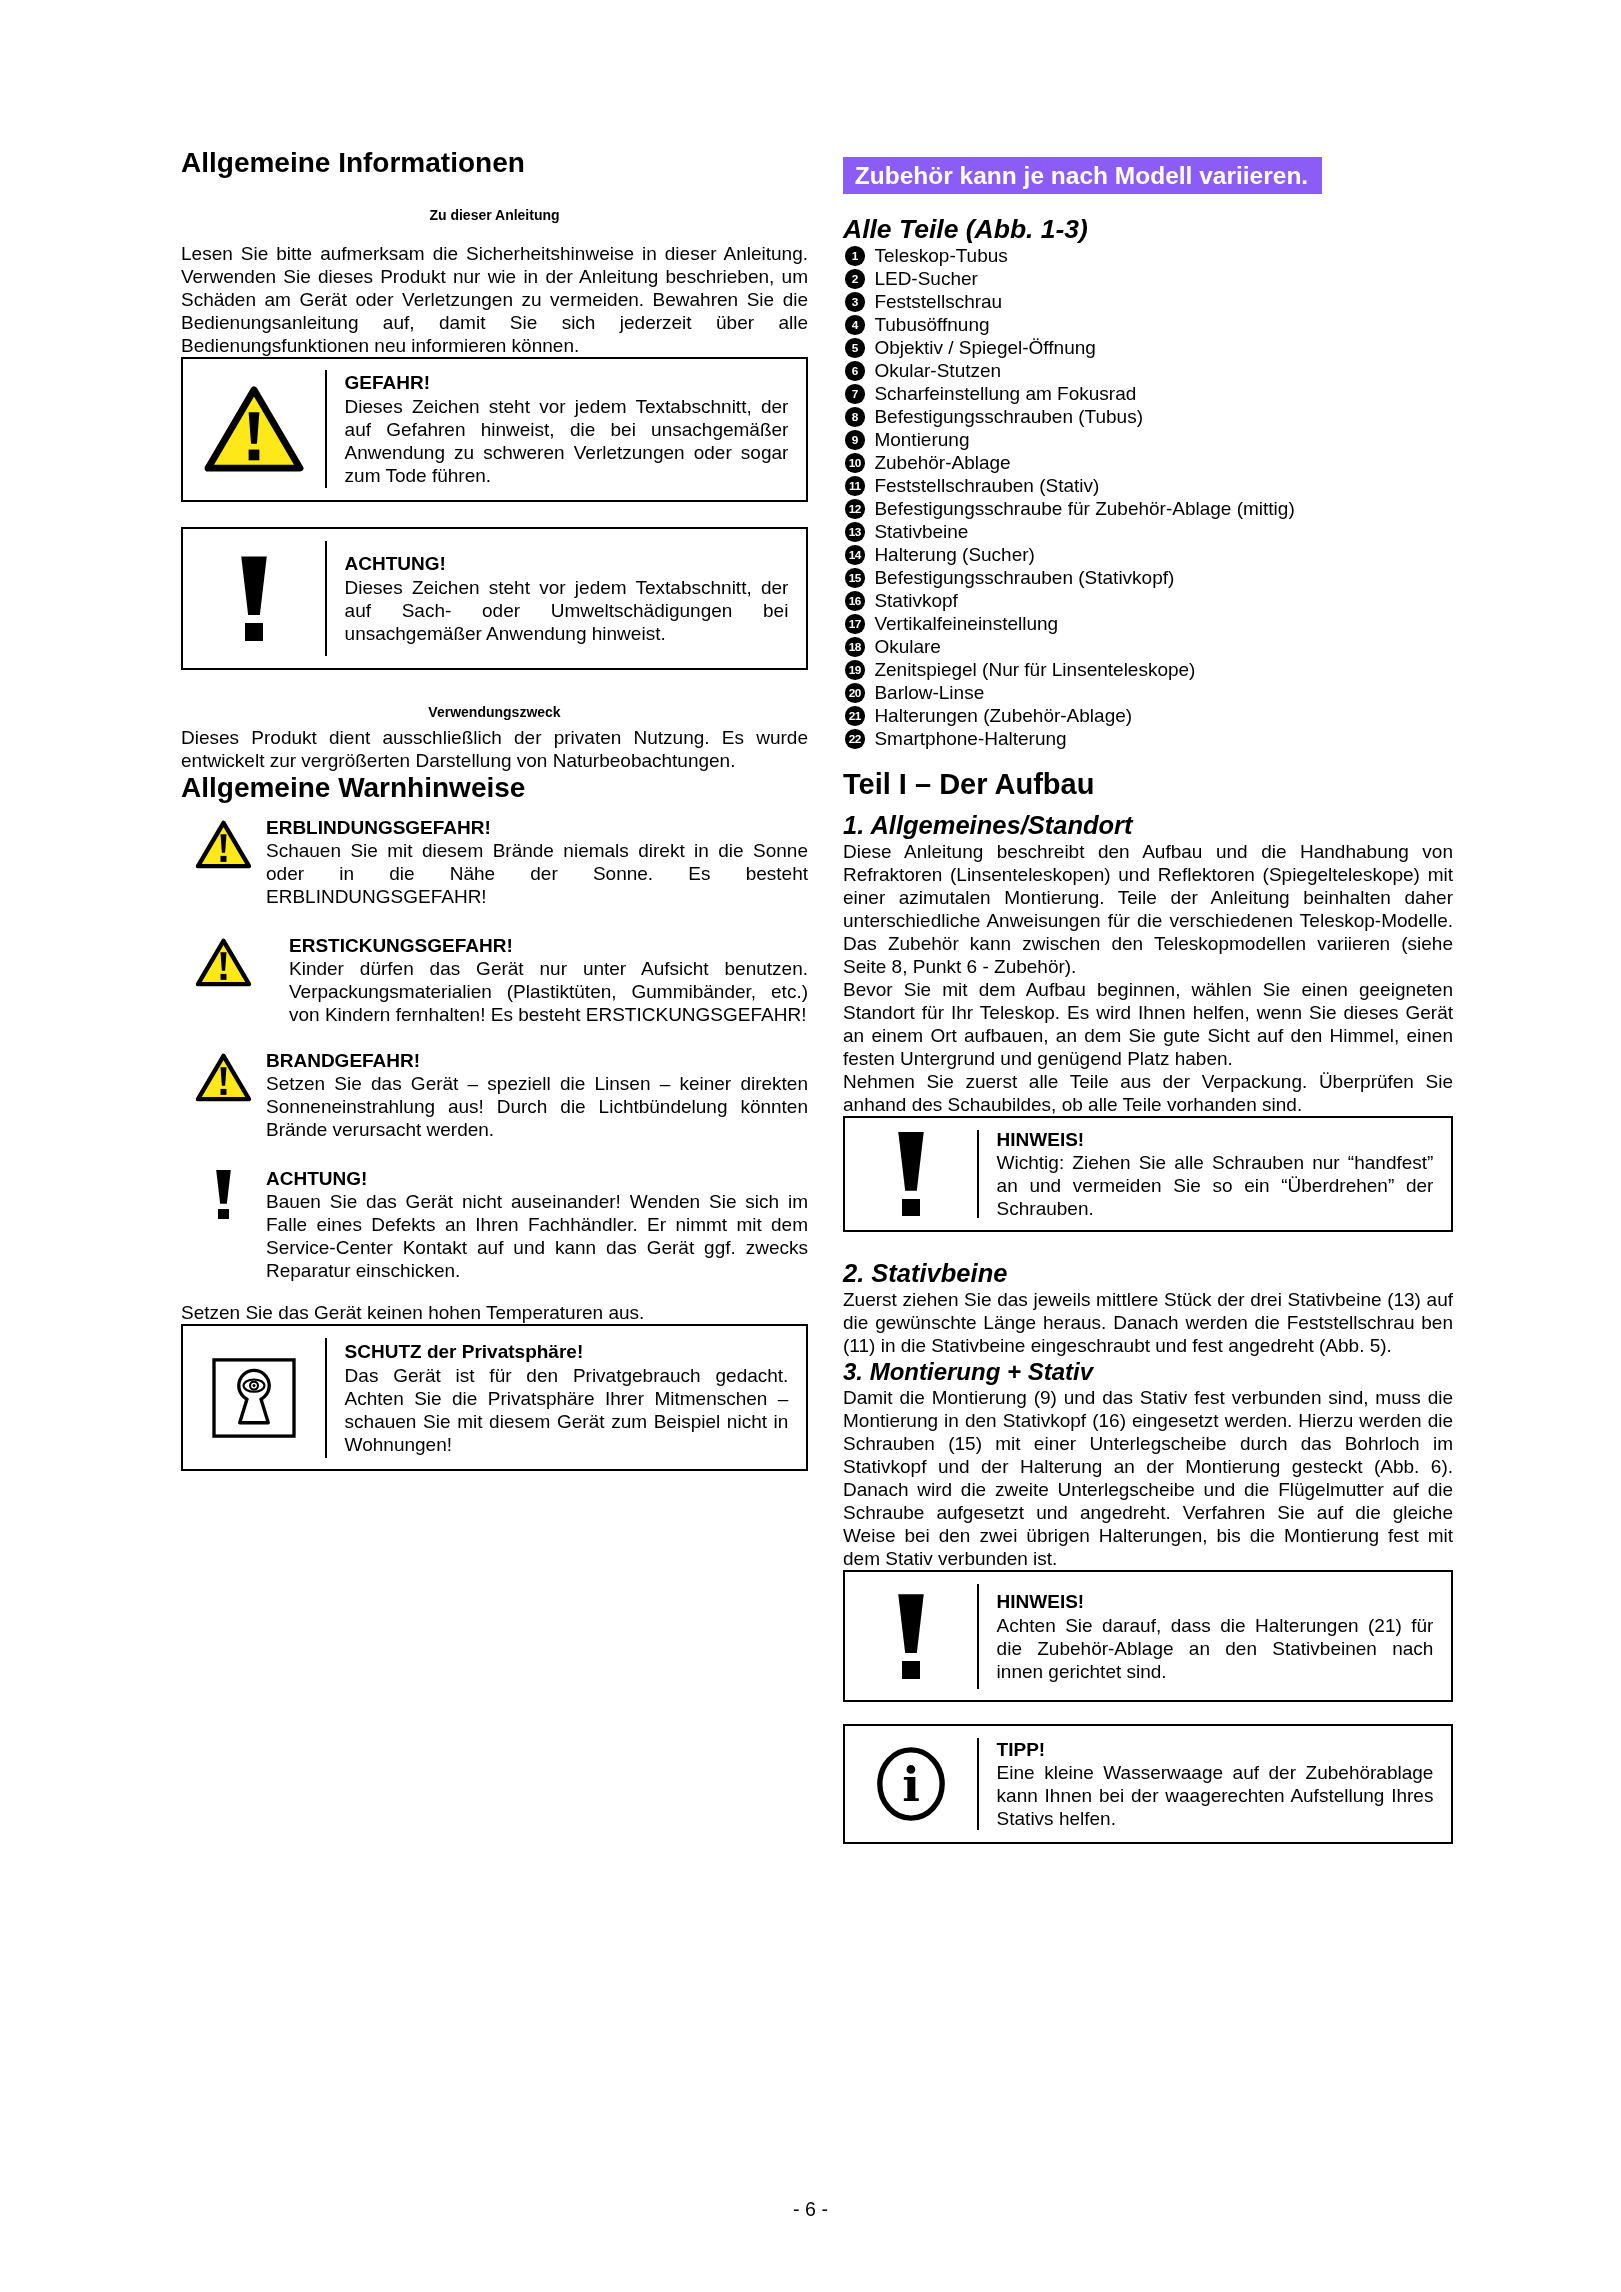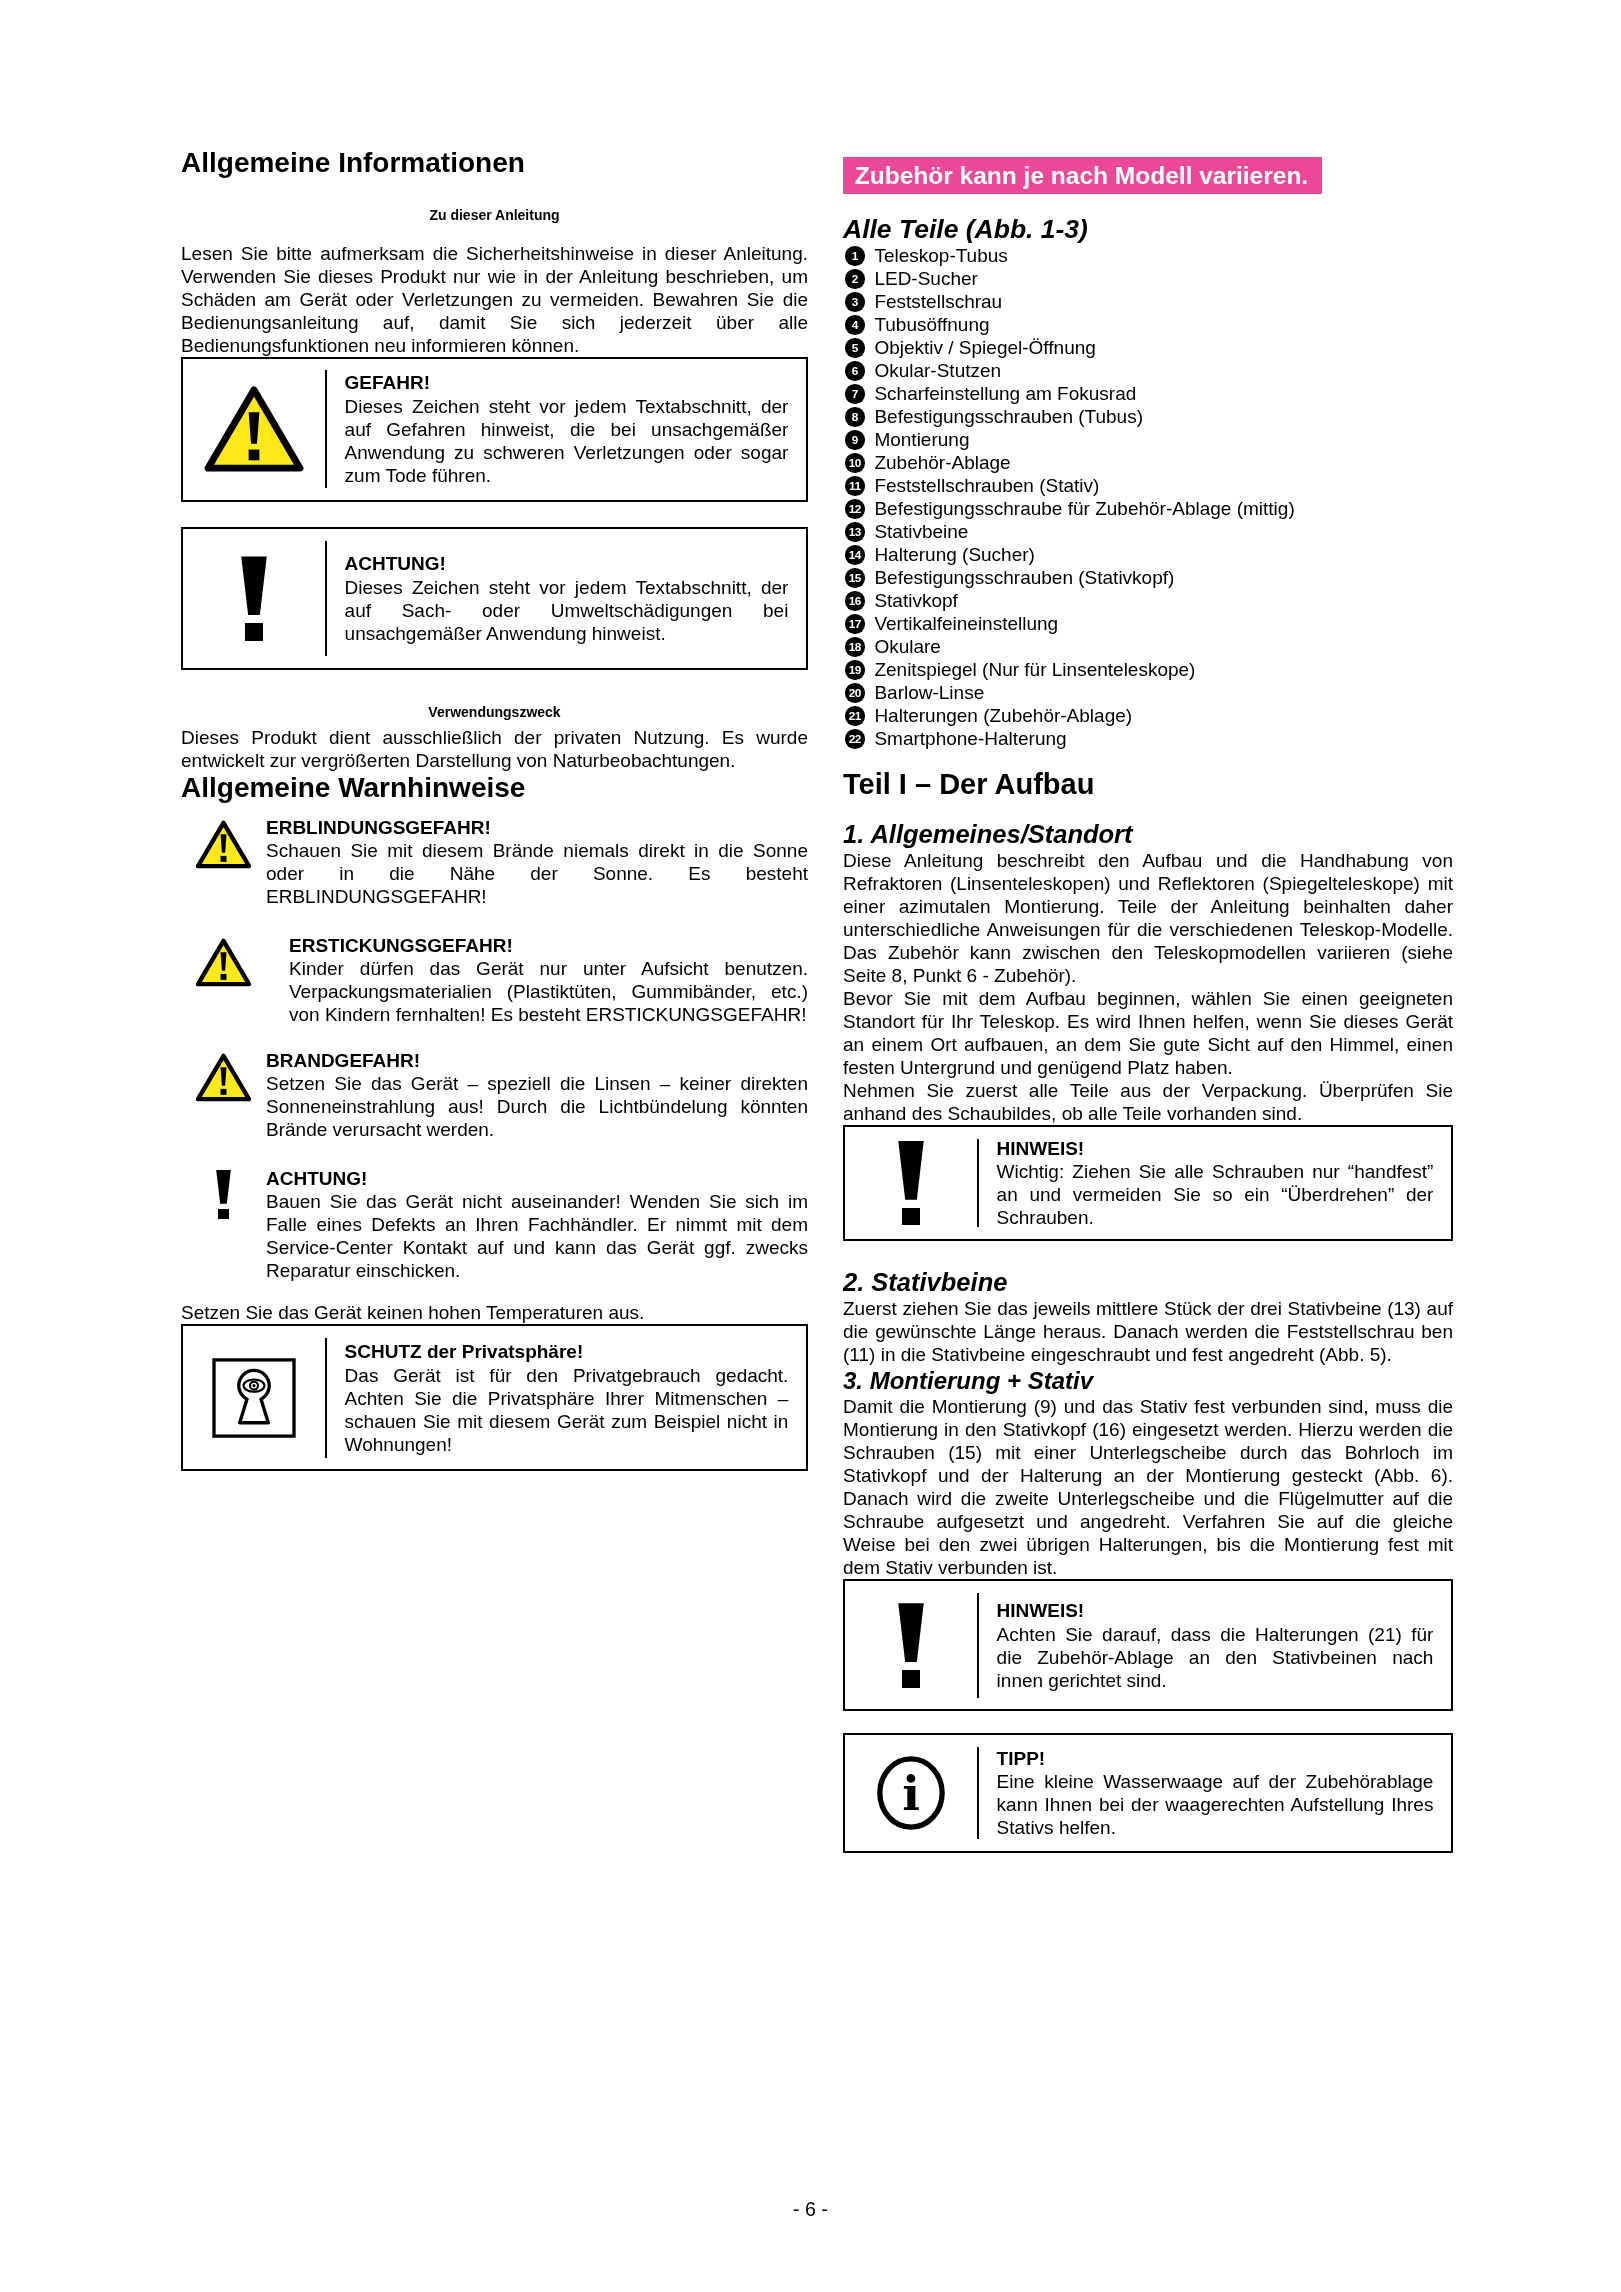--- a/index.html
+++ b/index.html
@@ -7,25 +7,25 @@
     width:1621px;height:2293px;position:relative;
     font-family:"Liberation Sans","DejaVu Sans",sans-serif;
     color:#000;-webkit-font-smoothing:antialiased;
   }
   .col{position:absolute;top:0;}
   #col-left{left:181px;width:627px;top:147px;}
   #col-right{left:843px;width:610px;top:157px;}
 
   h1.main{font-size:28px;line-height:31px;font-weight:bold;margin:0 0 25.5px 0;}
   h2.ital{font-size:26.5px;line-height:29px;font-weight:bold;font-style:italic;margin:0;}
-  h1.part-title{font-size:29px;line-height:32px;font-weight:bold;margin:0 0 20px 0;}
+  h1.part-title{font-size:29px;line-height:32px;font-weight:bold;margin:0 0 11px 0;}
   h3.sub{font-size:14px;line-height:22.5px;font-weight:bold;margin:0 0 15.7px 0;text-align:center;}
   p.body{font-size:19px;line-height:23px;margin:0;text-align:justify;}
 
-  .banner{display:inline-block;background:#ec4899;color:#fff;font-weight:bold;
+  .banner{display:inline-block;background:#8b5cf6;color:#fff;font-weight:bold;
     font-size:24.5px;line-height:29px;padding:3.9px 13.7px 3.9px 11.8px;margin:0 0 21.6px 0;}
 
   
   .box{box-sizing:border-box;border:2px solid #000;display:flex;align-items:stretch;width:100%;}
   .box .icon-cell{flex:0 0 auto;display:flex;align-items:center;justify-content:center;}
   .box .icon-cell.w145{width:142px;}
   .box .icon-cell.w135{width:132px;}
   .box .vline{width:2px;background:#000;margin:11.8px 0;flex:0 0 auto;}
   .box .text-cell{flex:1;display:flex;flex-direction:column;justify-content:center;padding:9.8px 17.6px;}
   .box .bt{font-size:19px;line-height:23.5px;font-weight:bold;}

